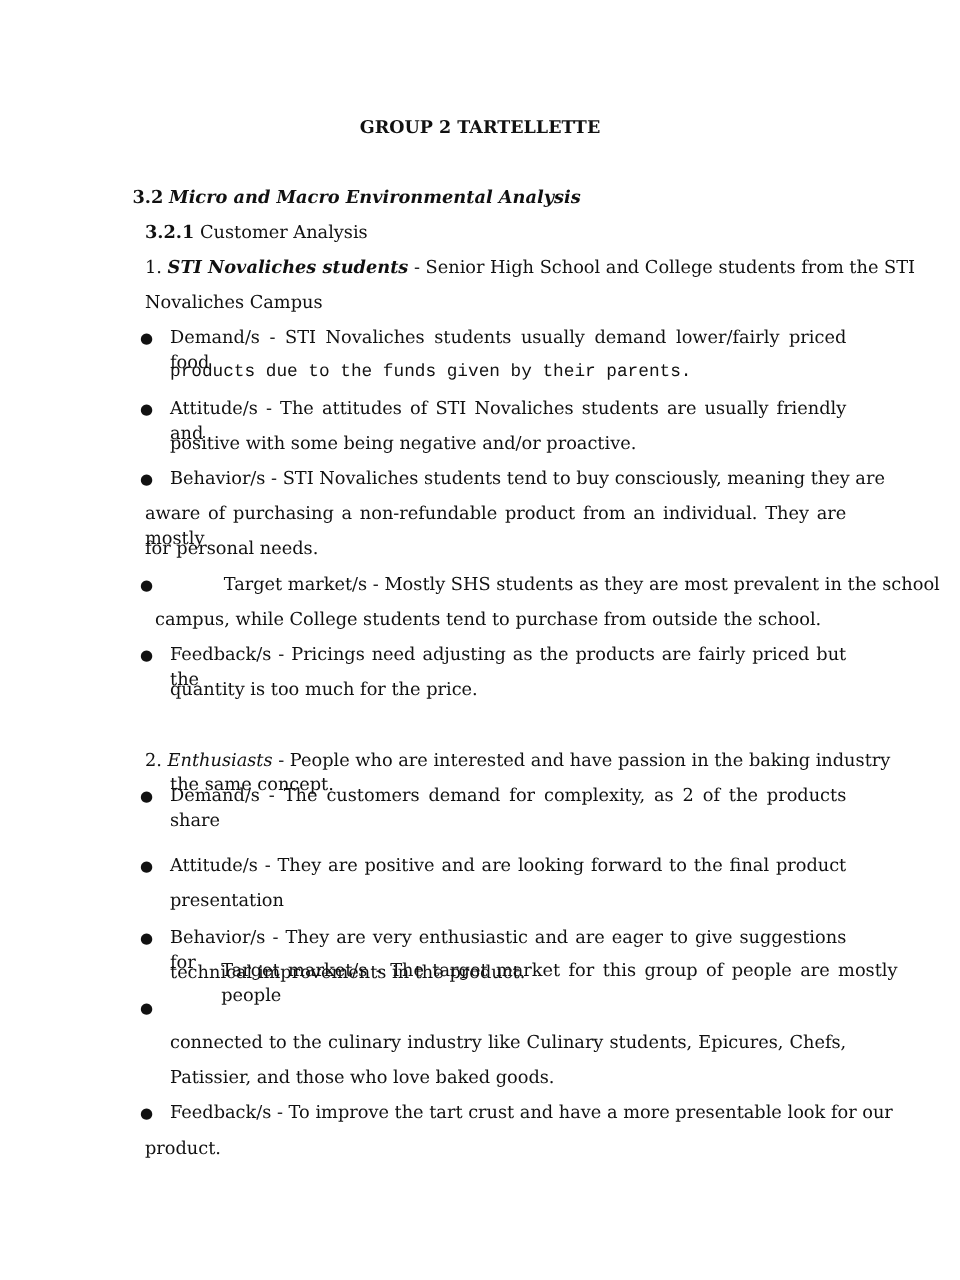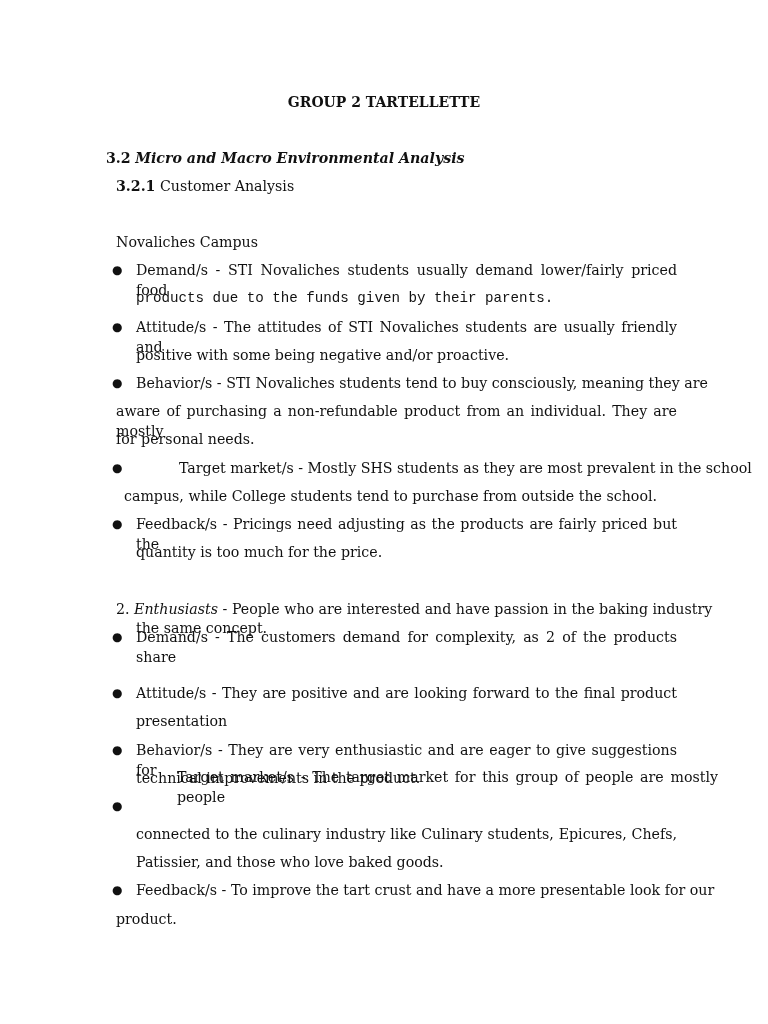--- a/index.html
+++ b/index.html
@@ -27,20 +27,24 @@
   <div class="line" style="left:106px; top:148px;">
     <span class="b">3.2</span>
     <span class="b i">Micro and Macro Environmental Analysis</span>
   </div>
 
   <div class="line" style="left:116px; top:176px;">
     <span class="b">3.2.1</span>
     <span>Customer Analysis</span>
   </div>
 
+  <div class="line" style="left:116px; top:204px;">
+    <span>1.</span>
+    <span class="b i">STI Novaliches students</span><span> - Senior High School and College students from the STI</span>
+  </div>
   <div class="line" style="left:116px; top:232px;">Novaliches Campus</div>
 
   <span class="bullet" style="top:260px;">●</span>
   <div class="line just" style="left:136px; width:541px; top:260px;">Demand/s - STI Novaliches students usually demand lower/fairly priced food</div>
   <div class="line" style="left:136px; top:288px;font-family:Liberation Mono, monospace;">products due to the funds given by their parents.</div>
 
   <span class="bullet" style="top:317px;">●</span>
   <div class="line just" style="left:136px; width:541px; top:317px;">Attitude/s - The attitudes of STI Novaliches students are usually friendly and</div>
   <div class="line" style="left:136px; top:345px;">positive with some being negative and/or proactive.</div>
 

